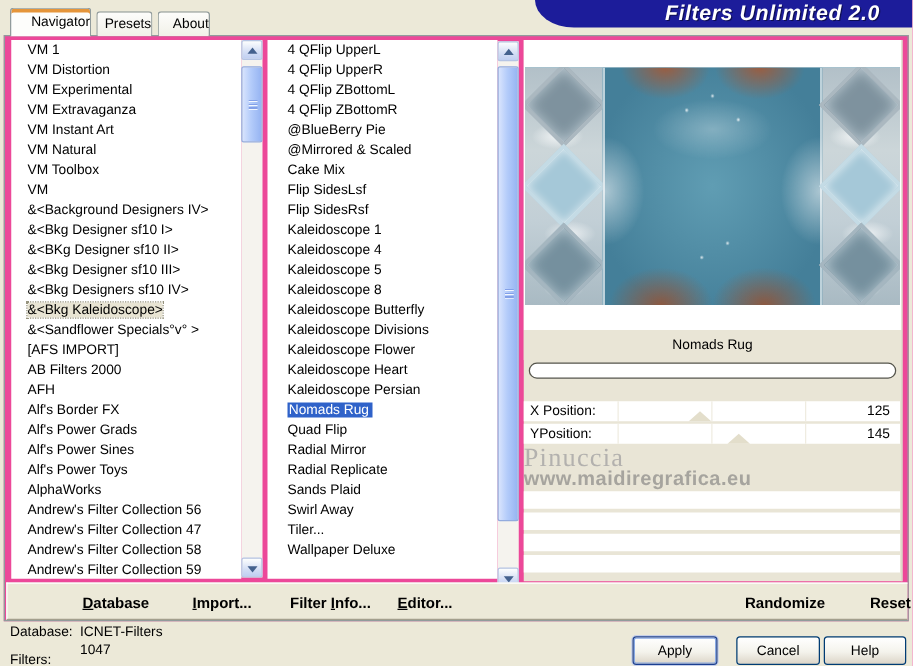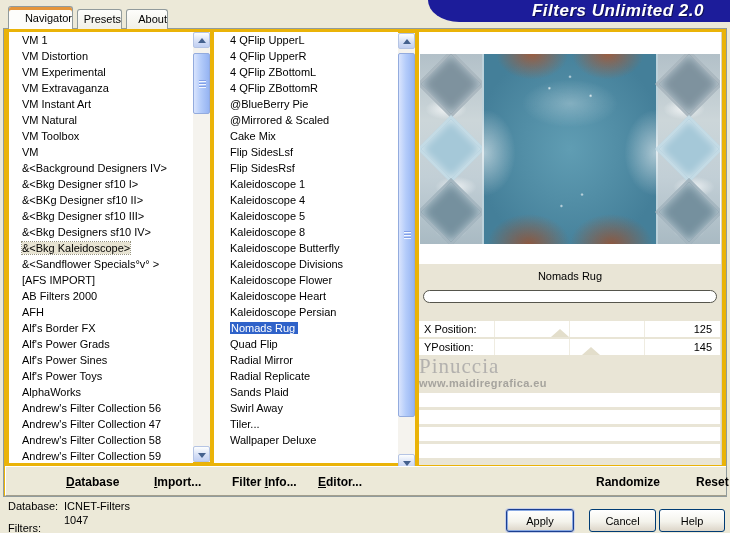--- a/index.html
+++ b/index.html
@@ -18,21 +18,21 @@
   .tab{position:absolute;top:9px;height:20px;border:1px solid #919b9c;border-bottom:none;
        border-radius:3px 3px 0 0;background:linear-gradient(180deg,#fdfdfb,#f1f0e8);
        text-align:right;line-height:18px;z-index:3;}
   .tab.active{top:6px;height:23px;background:#fdfdfb;line-height:22px;z-index:5;
        box-shadow:inset 0 3px 0 #e5953a;}
   .tab-nav{left:8px;width:65px;}
   .tab-pre{left:77px;width:45px;}
   .tab-abt{left:126px;width:42px;}
 
   
-  .frame{position:absolute;left:3px;top:28px;width:724px;height:469px;background:#eab308;
+  .frame{position:absolute;left:3px;top:28px;width:724px;height:469px;background:#ec4899;
          border:1px solid #919b9c;z-index:2;}
 
   
   .list{position:absolute;background:#fff;overflow:hidden;white-space:nowrap;}
   .cat-list{left:5px;top:3px;width:184px;height:431px;}
   .filt-list{left:210px;top:3px;width:184px;height:431px;}
   .list-row{height:16px;line-height:16px;overflow:hidden;}
   .cat-list .list-row{padding-left:13px;}
   .filt-list .list-row{padding-left:16px;}
   .sel-cat{background:#e8e4d3;outline:1px dotted #97947f;}
@@ -104,21 +104,21 @@
   .prow-x{top:289px;}
   .prow-y{top:307px;}
   .plabel{position:absolute;left:5px;}
   .pvalue{position:absolute;right:8px;}
   .pthumb{position:absolute;bottom:0;width:0;height:0;margin-left:-9px;
           border-left:9px solid transparent;border-right:9px solid transparent;
           border-bottom:8px solid #e3decb;}
 
   .wm{position:absolute;left:0;top:323px;width:100%;height:24px;text-align:left;}
   .wm1{font-family:"Liberation Serif",serif;font-size:21px;color:#b3b1ae;letter-spacing:1px;line-height:22px;}
-  .wm2{font-weight:bold;font-size:11px;color:#a6a49e;letter-spacing:.4px;line-height:13px;}
+  .wm2{font-weight:bold;font-size:16px;color:#a6a49e;letter-spacing:.4px;line-height:13px;}
 
   .erow{position:absolute;left:0;width:301px;height:14px;background:#fff;}
   .e1{top:361px;}.e2{top:378px;}.e3{top:395px;}.e4{top:412px;}
 
   
   .toolbar{position:absolute;left:1px;top:437px;width:721px;height:30px;background:#ece9d8;
            border-top:1px solid #fff;border-left:1px solid #fff;border-bottom:1px solid #a39f8d;}
   .tbtn{position:absolute;top:0;height:28px;line-height:28px;font-weight:bold;font-size:12px;
         background:none;border:none;font-family:"Liberation Sans",sans-serif;cursor:default;white-space:nowrap;margin-left:28px;}
   .tb-db{left:26px;}.tb-imp{left:114px;}.tb-fi{left:192px;}.tb-ed{left:278px;}

